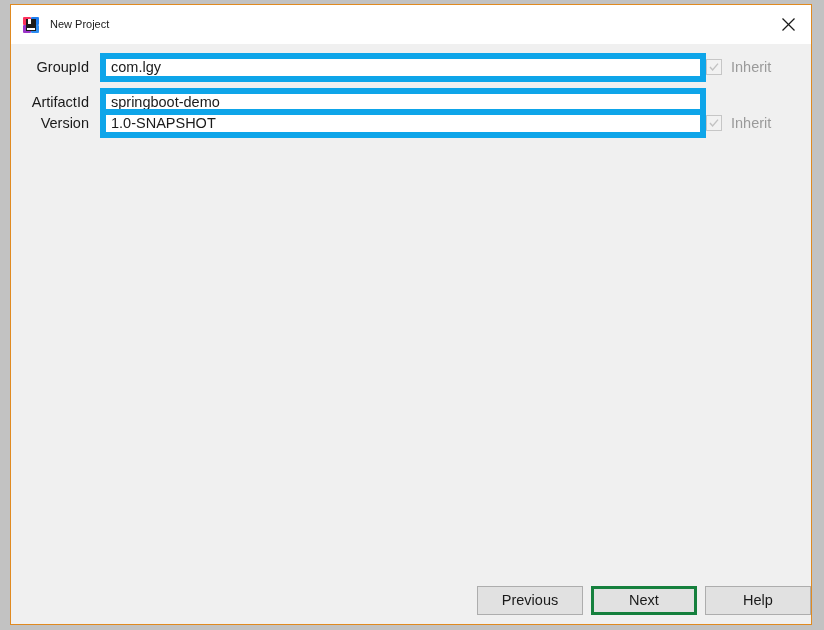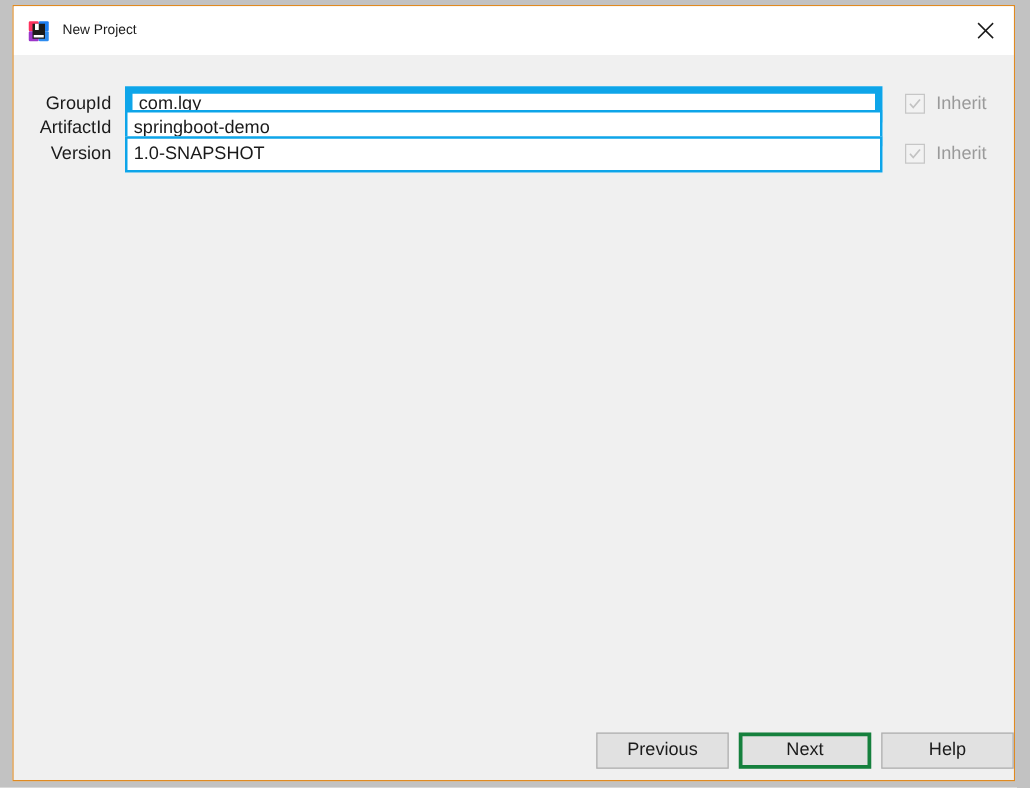--- a/index.html
+++ b/index.html
@@ -97,53 +97,52 @@
   }
 
   .form-row {
     position: absolute;
     left: 0;
     right: 0;
     height: 30px;
     display: flex;
     align-items: center;
   }
-  #row-groupid   { top: 24px; }
+  #row-groupid   { top: 8px; }
   #row-artifactid{ top: 43px; }
   #row-version   { top: 64px; }
 
   .field-label {
     width: 78px;
     text-align: right;
     font-size: 14.5px;
     color: #1a1a1a;
     flex: 0 0 auto;
     white-space: nowrap;
   }
   .text-input {
     margin-left: 11px;
     width: 606px;
     height: 29px;
     box-sizing: border-box;
-    border: 2px solid #0ea5e9;
+    border: 6px solid #0ea5e9;
     background: #ffffff;
     font-family: "Liberation Sans", sans-serif;
     font-size: 14.5px;
     color: #1a1a1a;
     padding: 0 5px;
     outline: none;
     border-radius: 0;
     flex: 0 0 auto;
   }
   .text-input.focused {
     border: 6px solid #0ea5e9;
   }
 
   .inherit-group {
-    margin-left: 18px;
     display: flex;
     align-items: flex-start;
     flex: 0 0 auto;
   }
   .checkbox {
     position: relative;
     width: 16px;
     height: 16px;
     box-sizing: border-box;
     border: 1px solid #c6c6c6;

